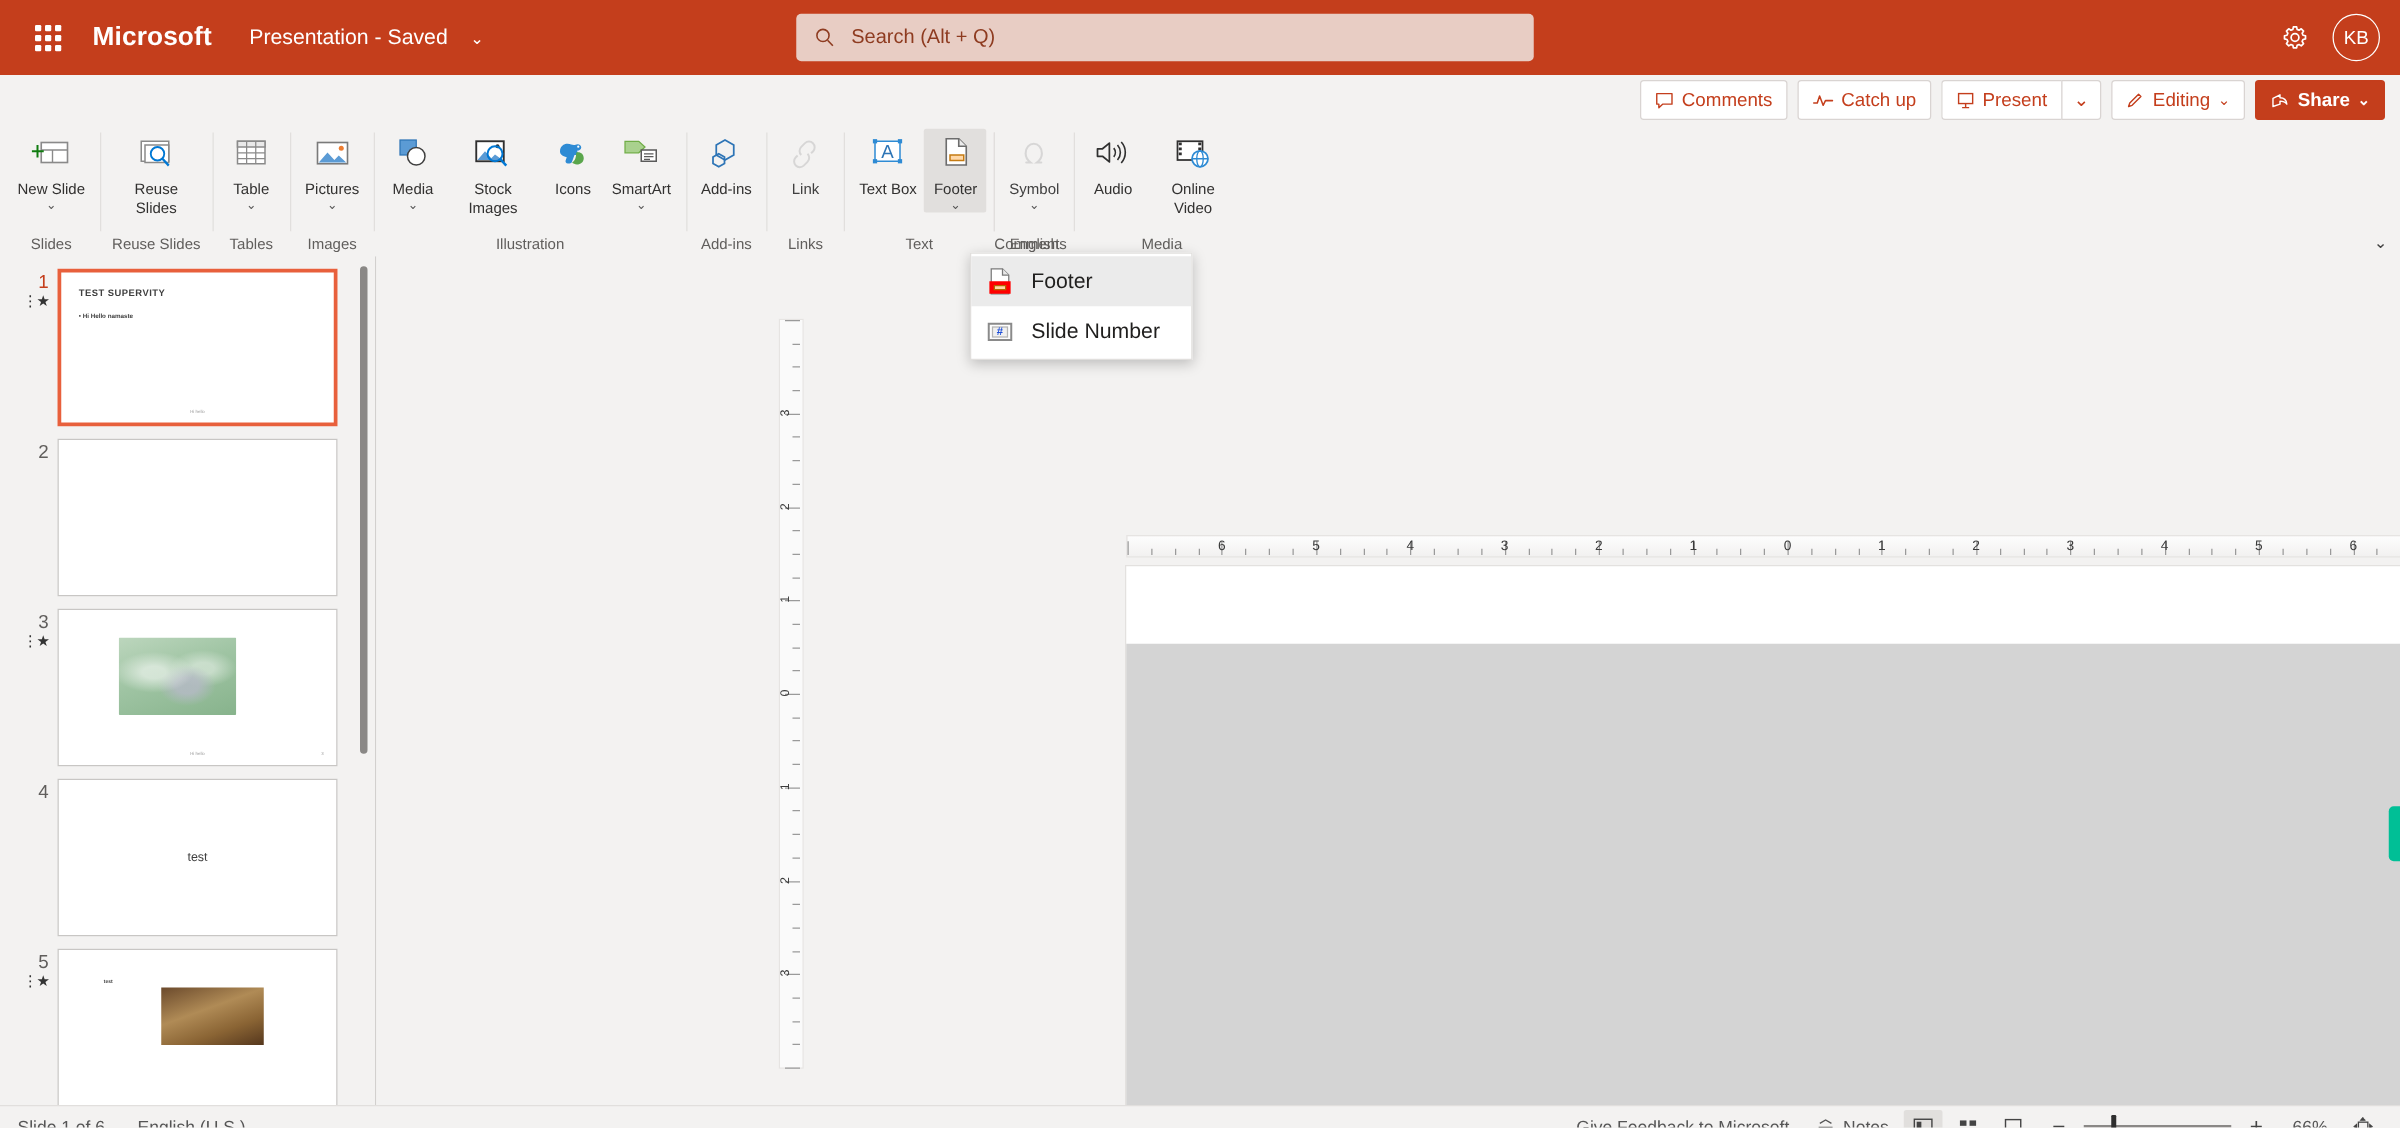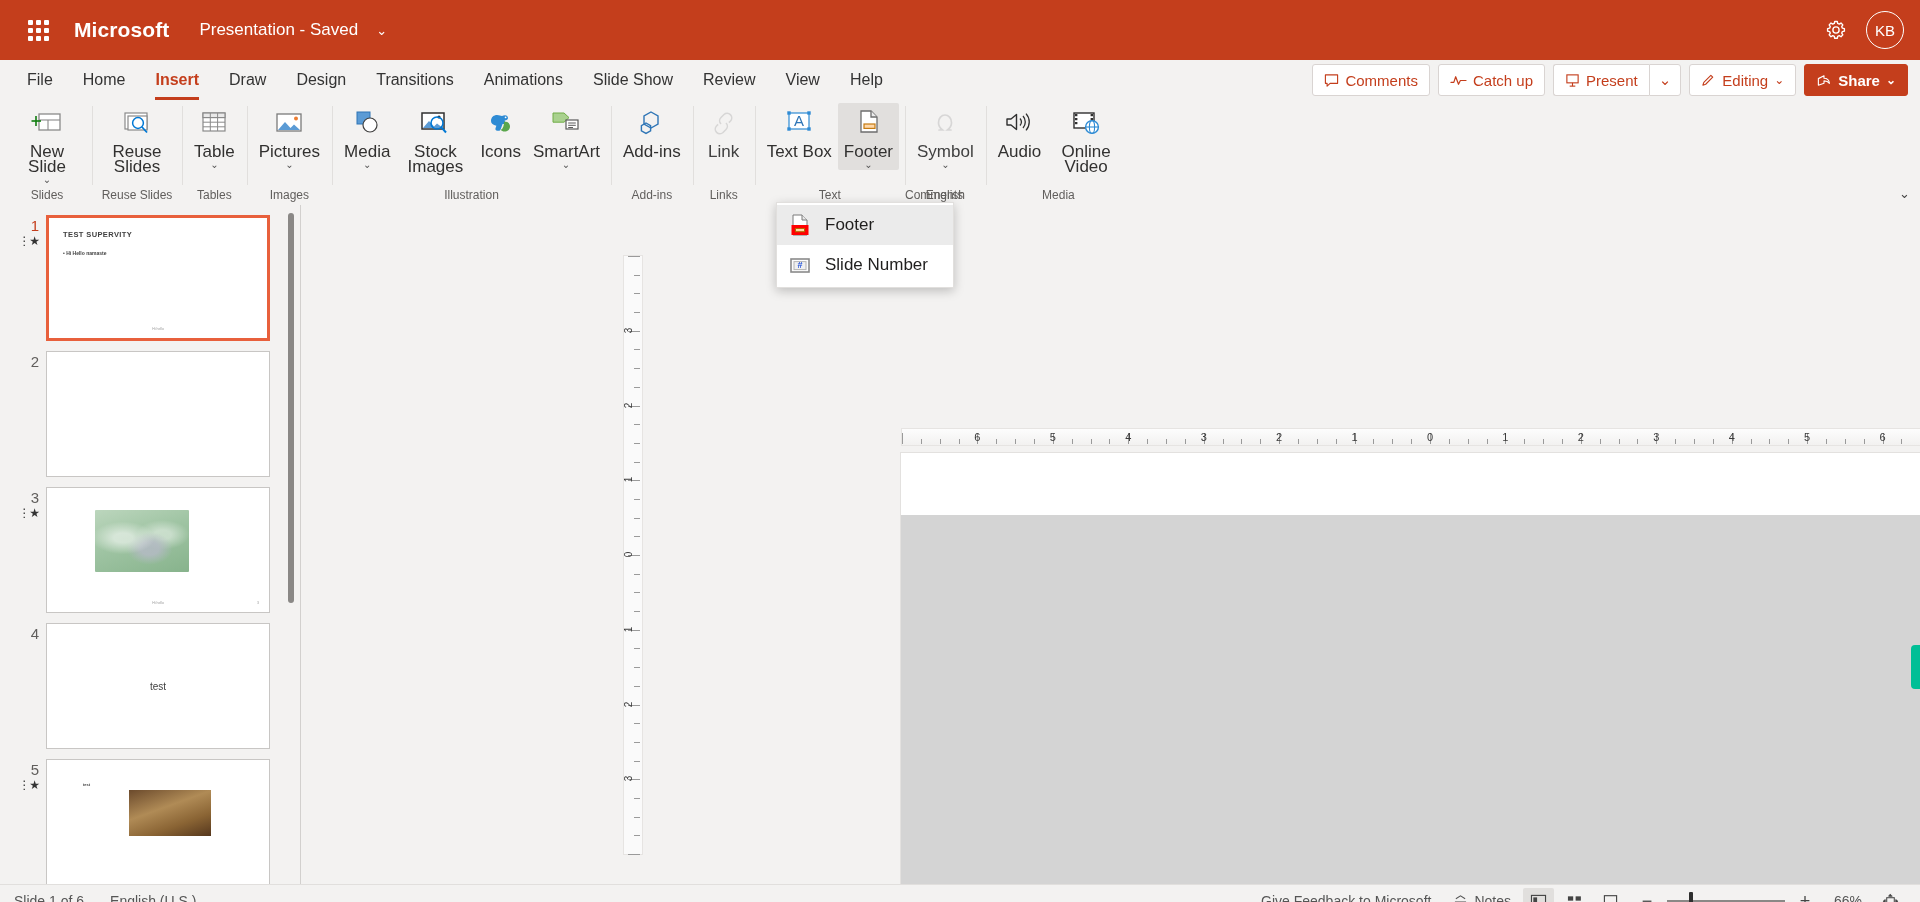--- a/index.html
+++ b/index.html
@@ -77,21 +77,21 @@
     content:""; position:absolute; left:0; top:6px; bottom:20px; width:1px; background:#e1dfdd;
   }
   .ritem{
     display:flex; flex-direction:column; align-items:center; cursor:pointer;
     padding:4px 6px 0 6px; border-radius:2px; min-width:50px;
   }
   .ritem.open{ background:#e1dfdd; }
   .ritem.disabled{ color:#a19f9d; cursor:default; }
   .ritem .ico{ height:34px; display:flex; align-items:center; justify-content:center; }
   .ritem .lbl{
-    font-size:17px; color:#323130; text-align:center; line-height:15px; margin-top:3px;
+    font-size:12px; color:#323130; text-align:center; line-height:15px; margin-top:3px;
     max-width:66px;
   }
   .ritem.disabled .lbl{ color:#404040; }
   .ritem .chev{ font-size:10px; line-height:11px; color:#555; margin-top:0px; }
   .ribbon-collapse{
     position:absolute; right:10px; bottom:4px; font-size:13px; color:#444; cursor:pointer;
   }
 
   
   .dropdown{
@@ -197,46 +197,40 @@
         <i></i>
         <i></i>
         <i></i>
         <i></i>
     </div>
   </div>
   <div class="app-name">Microsoft</div>
   <div class="doc-title">Presentation  -  Saved</div>
   <div class="doc-chevron">⌄</div>
 
+  <div class="searchbar">
+    <svg class="sicon" viewBox="0 0 20 20">
+      <circle cx="8.2" cy="8.2" r="5.4" fill="none" stroke="#8e3b20" stroke-width="1.4"></circle>
+      <line x1="12.3" y1="12.4" x2="17" y2="17.4" stroke="#8e3b20" stroke-width="1.4"></line>
+    </svg>
+    <span class="stext">Search (Alt + Q)</span>
+  </div>
 
   <div class="tb-right">
     <div class="gear">
       <svg width="22" height="22" viewBox="0 0 24 24">
         <path fill="none" stroke="#fff" stroke-width="1.5" d="M12 8.6a3.4 3.4 0 1 0 0 6.8 3.4 3.4 0 0 0 0-6.8z"></path>
         <path fill="none" stroke="#fff" stroke-width="1.5" stroke-linejoin="round" d="M10.6 2.7h2.8l.45 2.2 1.7.72 1.9-1.2 2 2-1.2 1.9.72 1.7 2.2.45v2.8l-2.2.45-.72 1.7 1.2 1.9-2 2-1.9-1.2-1.7.72-.45 2.2h-2.8l-.45-2.2-1.7-.72-1.9 1.2-2-2 1.2-1.9-.72-1.7-2.2-.45v-2.8l2.2-.45.72-1.7-1.2-1.9 2-2 1.9 1.2 1.7-.72z"></path>
       </svg>
     </div>
     <div class="avatar">KB</div>
   </div>
 </div>
 
 <div class="tabrow">
-  <div id="tabs-host" style="display:flex;">
-      <div class="tab">File</div>
-      <div class="tab">Home</div>
-      <div class="tab active">Insert</div>
-      <div class="tab">Draw</div>
-      <div class="tab">Design</div>
-      <div class="tab">Transitions</div>
-      <div class="tab">Animations</div>
-      <div class="tab">Slide Show</div>
-      <div class="tab">Review</div>
-      <div class="tab">View</div>
-      <div class="tab">Help</div>
-    </div>
 
   <div class="tab-cmds">
     <div class="cmdbtn">
       <svg width="15" height="15" viewBox="0 0 16 16">
         <path d="M1.5 2h13v9h-8l-3.2 3v-3h-1.8z" fill="none" stroke="#c43e1c" stroke-width="1.2" stroke-linejoin="round"></path>
       </svg>
       <span>Comments</span>
     </div>
     <div class="cmdbtn">
       <svg width="17" height="15" viewBox="0 0 18 16">

